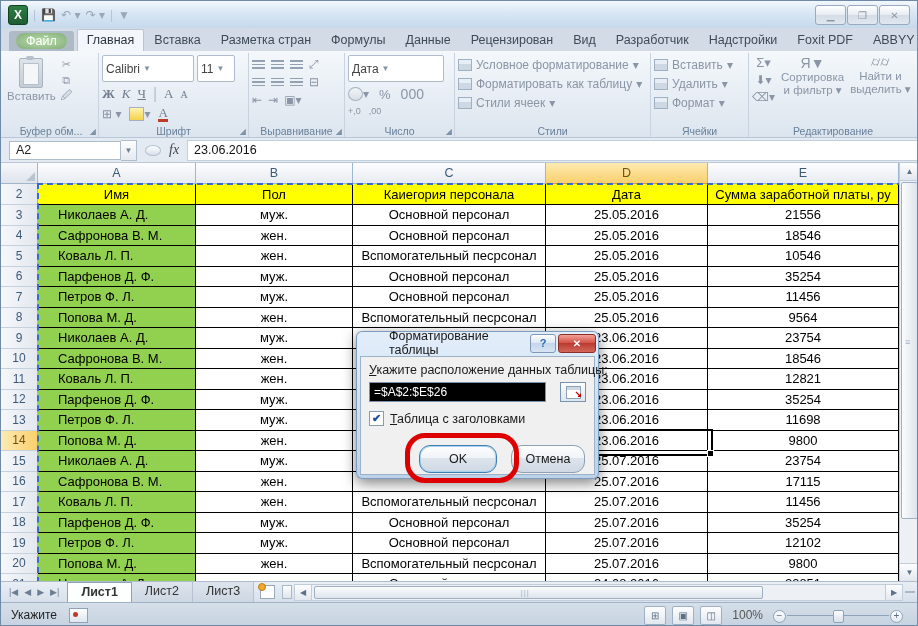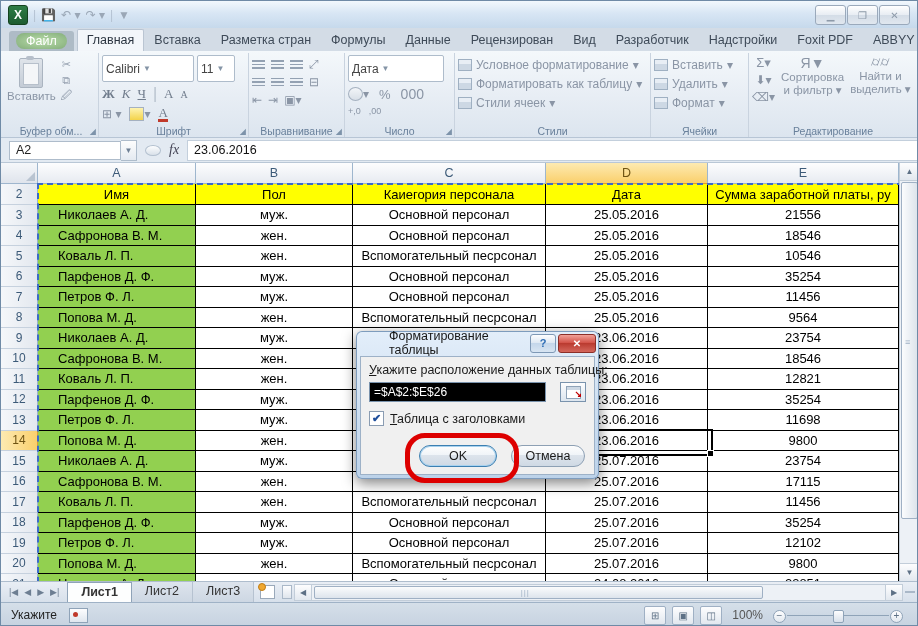--- a/index.html
+++ b/index.html
@@ -151,21 +151,21 @@
     font-size:12px;display:flex;align-items:center;padding-left:4px;}
   .rangepick{width:26px;height:20px;border:1px solid #7a93ad;background:linear-gradient(#fdfdfe,#dde6ef);box-sizing:border-box;
     display:flex;align-items:center;justify-content:center;position:relative;}
   .rp-grid{width:13px;height:11px;background:
     linear-gradient(#cdd8e4 0 3px,#fff 3px 100%);border:1px solid #8fa3b8;}
   .rp-arrow{position:absolute;right:3px;bottom:2px;color:#c00000;font-size:9px;font-weight:bold;}
   .chkrow{display:flex;align-items:center;gap:6px;margin-top:9px;}
   .chk{width:13px;height:13px;background:#fff;border:1px solid #8a9cb2;display:flex;align-items:center;justify-content:center;
     color:#1f4e9c;font-size:11px;font-weight:bold;line-height:1;}
   .btnrow{position:absolute;left:0;right:0;top:88px;height:22px;}
-  .dbtn{position:absolute;height:22px;border:1px solid #8da0b4;border-radius:11px;font-size:12.5px;color:#1a1a1a;
+  .dbtn{position:absolute;height:28px;border:1px solid #8da0b4;border-radius:11px;font-size:12.5px;color:#1a1a1a;
     background:linear-gradient(#fdfdfd,#f0f4f8 45%,#dde4ec 45%,#cfd9e4);display:flex;align-items:center;justify-content:center;box-sizing:border-box;}
   .dbtn.ok{left:58px;width:78px;border-color:#3c7fb1;box-shadow:inset 0 0 0 1px #a8d2ef;}
   .dbtn.cancel{left:150px;width:74px;}
   .redring{position:absolute;left:44px;top:76px;width:104px;height:40px;border:5px solid #dd0000;border-radius:20px;pointer-events:none;}
 </style>
 </head>
 <body>
 
 <div id="root">
 

